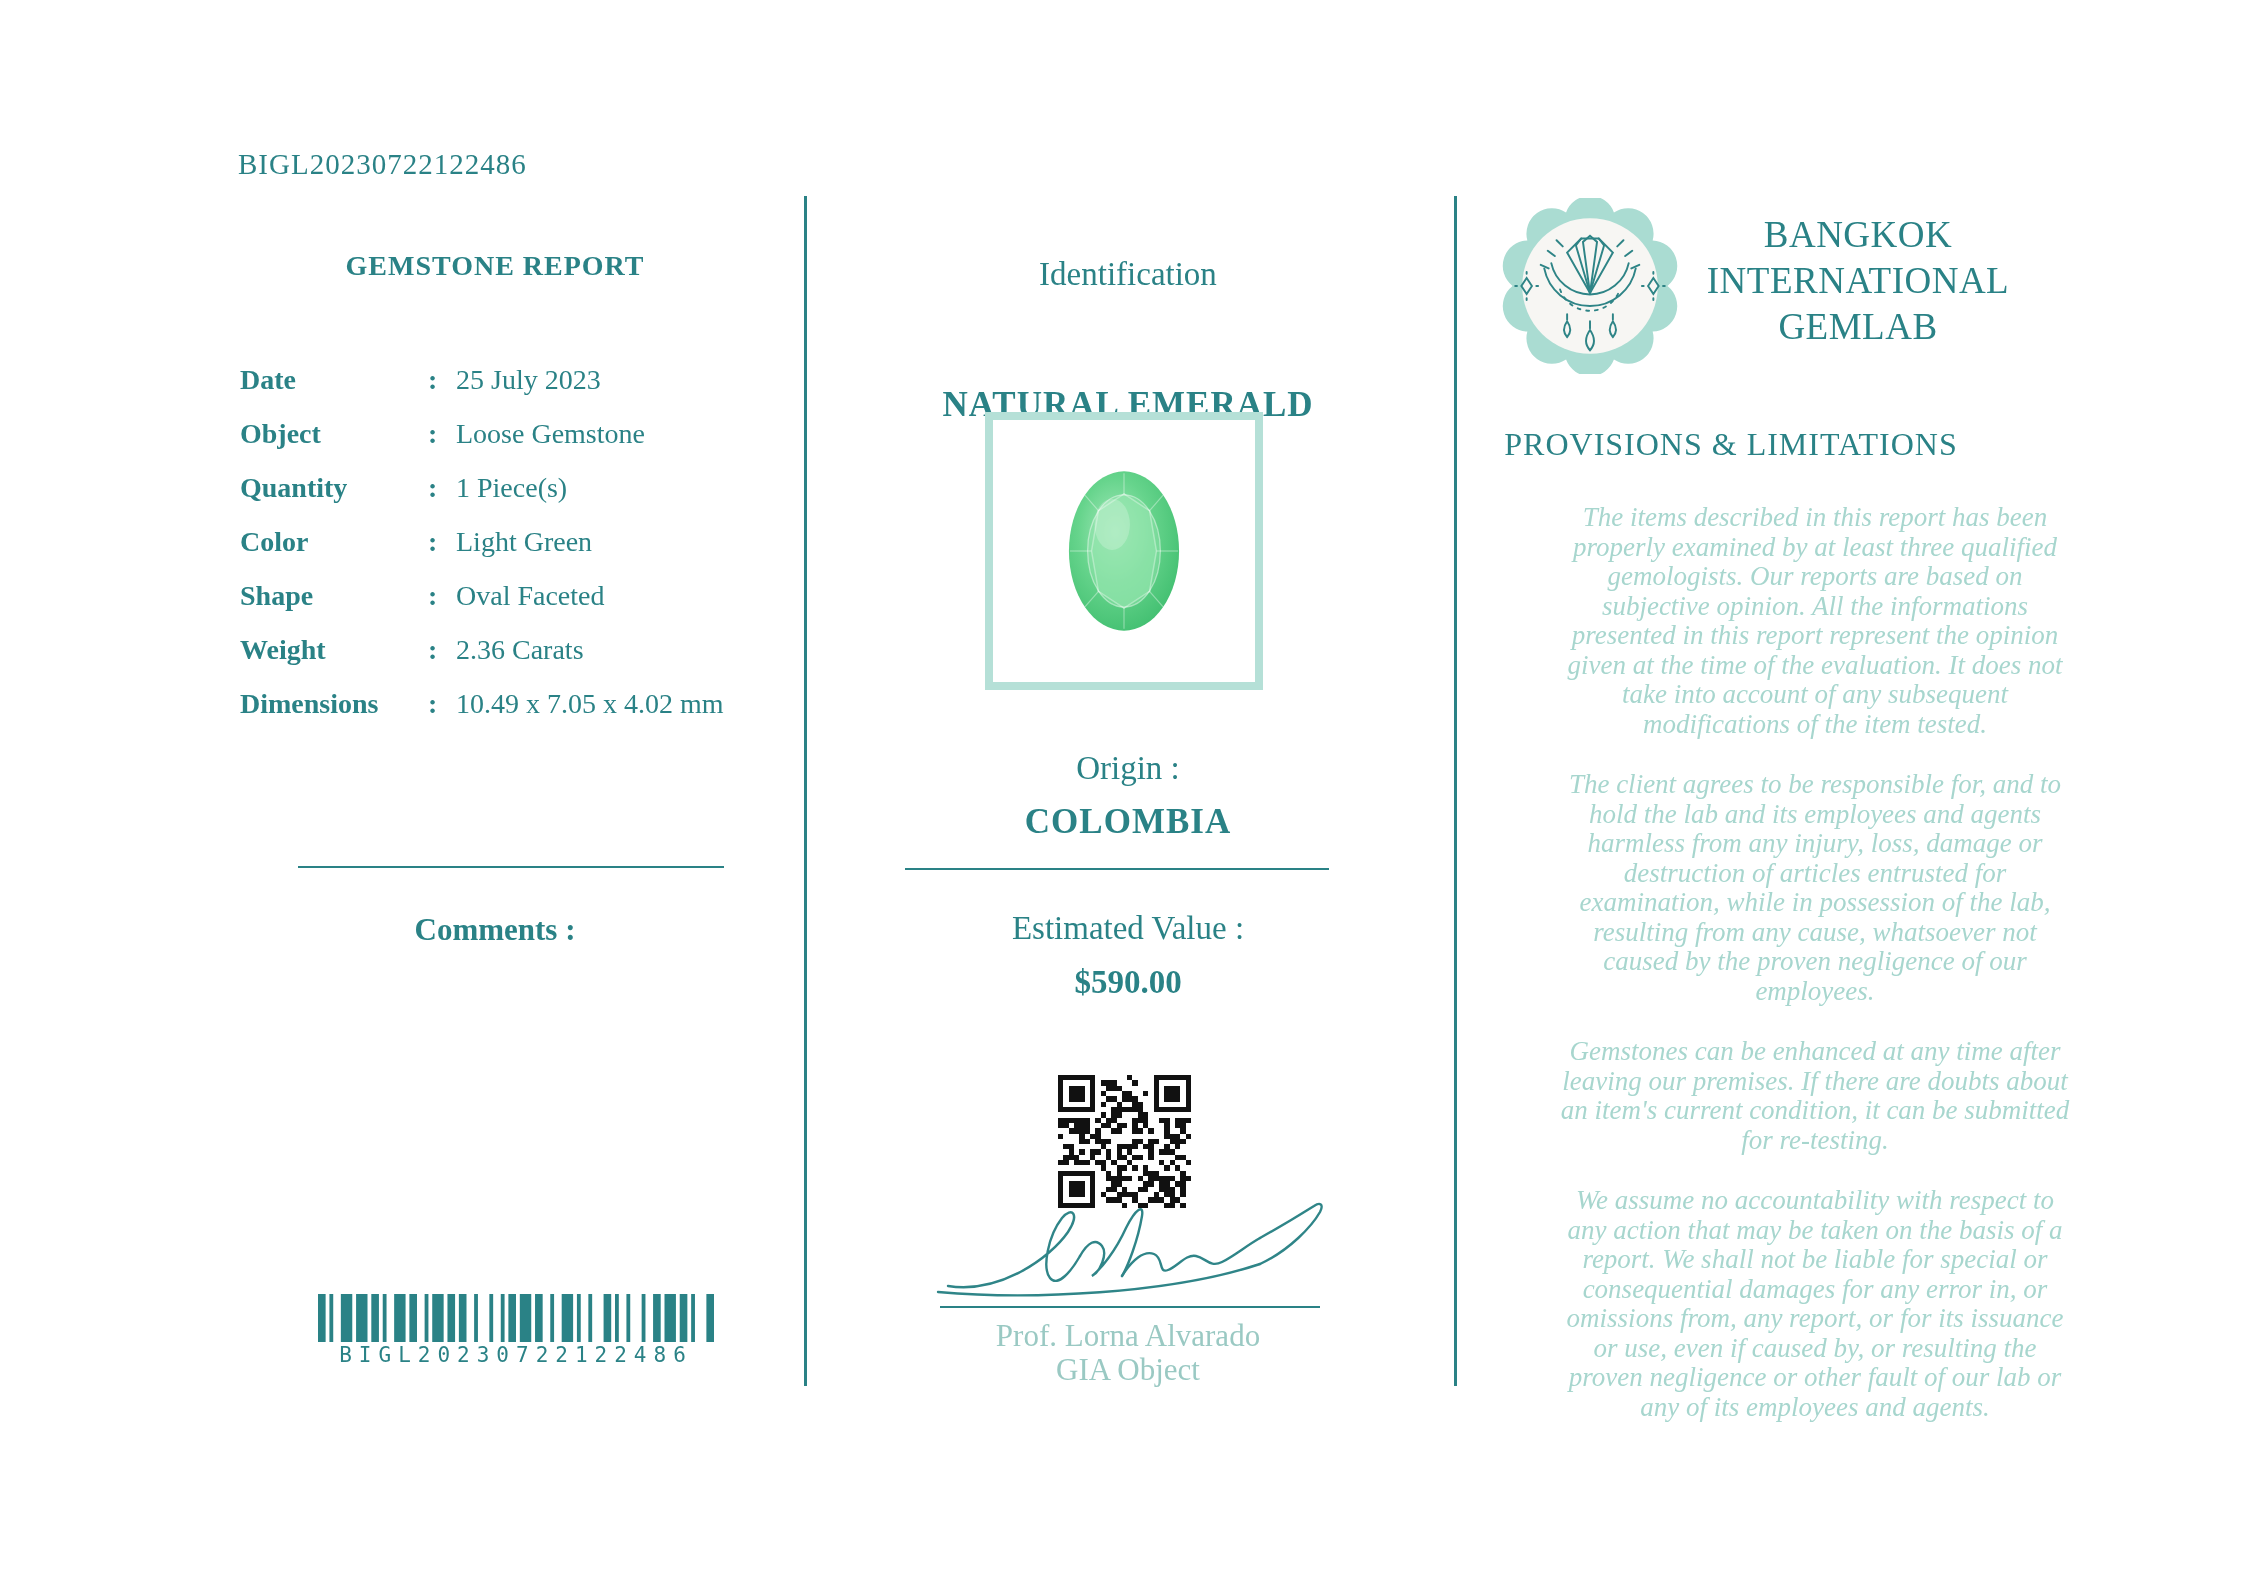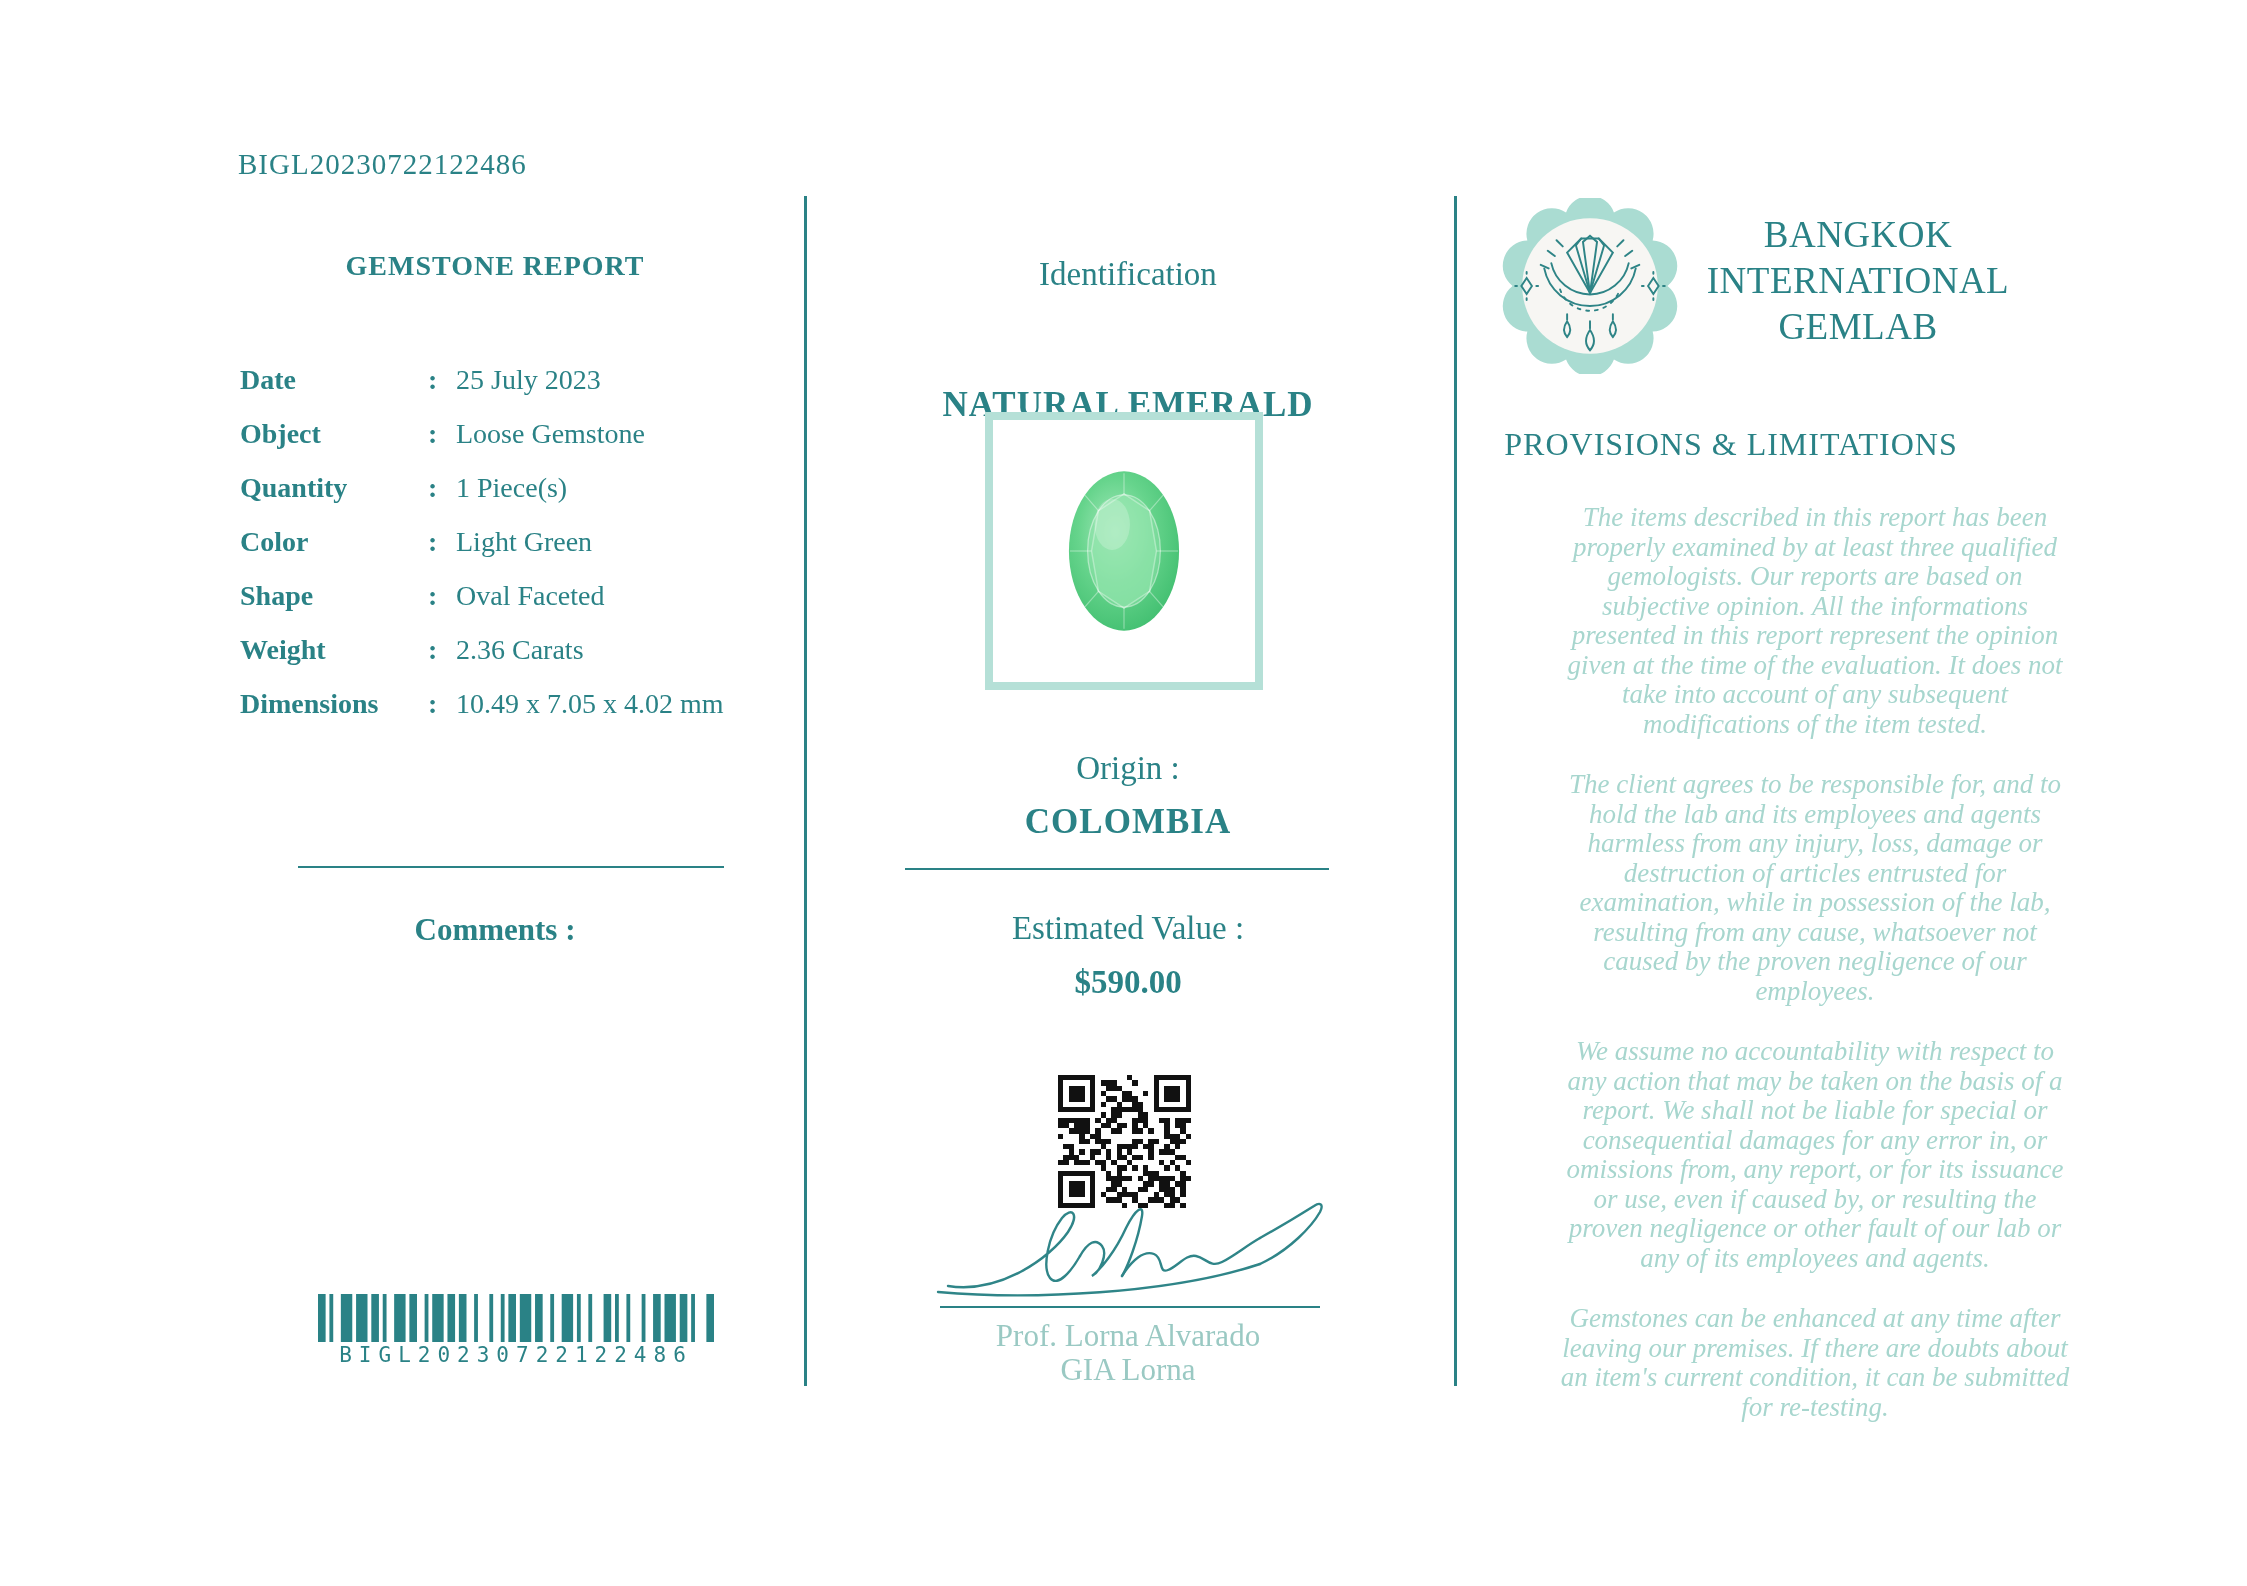--- a/index.html
+++ b/index.html
@@ -437,21 +437,21 @@
         <path d="M150,58 C158,44 166,40 172,48 C178,56 170,74 162,78 C172,70 186,52 196,30 C206,10 214,6 212,18 C208,42 198,68 192,78"></path>
         <path d="M192,78 C202,62 214,52 224,56 C234,60 228,76 238,72 C248,68 256,56 266,58 C276,60 280,70 292,64 C304,58 316,48 330,40"></path>
         <path d="M330,40 C348,30 368,18 384,8 C390,4 394,6 390,14 C382,28 360,52 330,66"></path>
         <path d="M8,94 C100,102 240,96 330,66"></path>
       </g>
     </svg>
   </div>
 
   <div class="hline sig-line" style="background:#2A8286;"></div>
   <div class="abs prof-name center">Prof. Lorna Alvarado</div>
-  <div class="abs prof-cred center">GIA Lorna</div>
+  <div class="abs prof-cred center">GIA Object</div>
 
   <div class="abs logo-wrap">
     <svg width="176" height="176" viewBox="0 0 100 100">
       <path d="M94,50
                A14.5 14.5 0 0 1 85.6,75.9
                A14.5 14.5 0 0 1 63.6,91.8
                A14.5 14.5 0 0 1 36.4,91.8
                A14.5 14.5 0 0 1 14.4,75.9
                A14.5 14.5 0 0 1 6,50
                A14.5 14.5 0 0 1 14.4,24.1
@@ -489,17 +489,17 @@
     <div>BANGKOK</div>
     <div>INTERNATIONAL</div>
     <div>GEMLAB</div>
   </div>
 
   <div class="abs provisions-title center">PROVISIONS &amp; LIMITATIONS</div>
 
   <div class="abs provisions">
     <p>The items described in this report has been properly examined by at least three qualified gemologists. Our reports are based on subjective opinion. All the informations presented in this report represent the opinion given at the time of the evaluation. It does not take into account of any subsequent modifications of the item tested.</p>
     <p>The client agrees to be responsible for, and to hold the lab and its employees and agents harmless from any injury, loss, damage or destruction of articles entrusted for examination, while in possession of the lab, resulting from any cause, whatsoever not caused by the proven negligence of our employees.</p>
+    <p>Gemstones can be enhanced at any time after leaving our premises. If there are doubts about an item's current condition, it can be submitted for re-testing.</p>
     <p>We assume no accountability with respect to any action that may be taken on the basis of a report. We shall not be liable for special or consequential damages for any error in, or omissions from, any report, or for its issuance or use, even if caused by, or resulting the proven negligence or other fault of our lab or any of its employees and agents.</p>
-    <p>Gemstones can be enhanced at any time after leaving our premises. If there are doubts about an item's current condition, it can be submitted for re-testing.</p>
   </div>
 
 </div>
 
 </body></html>

